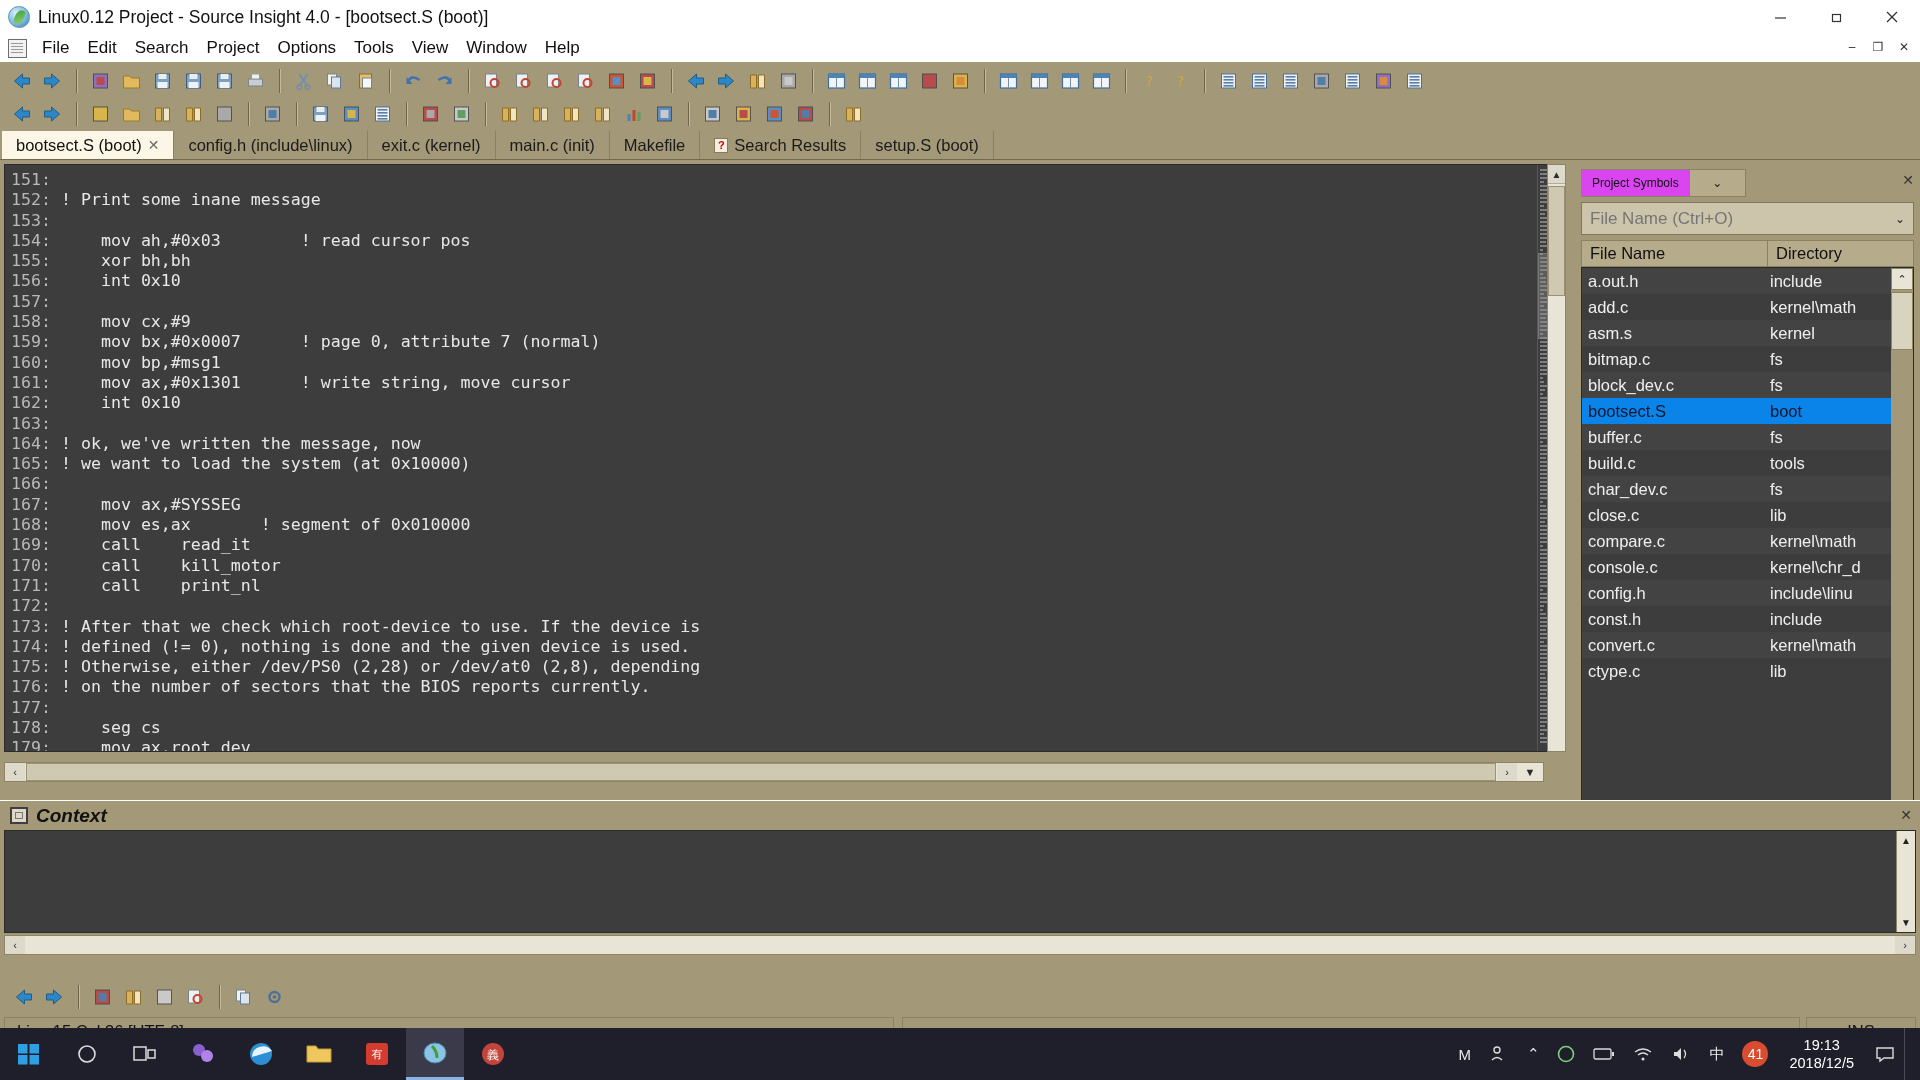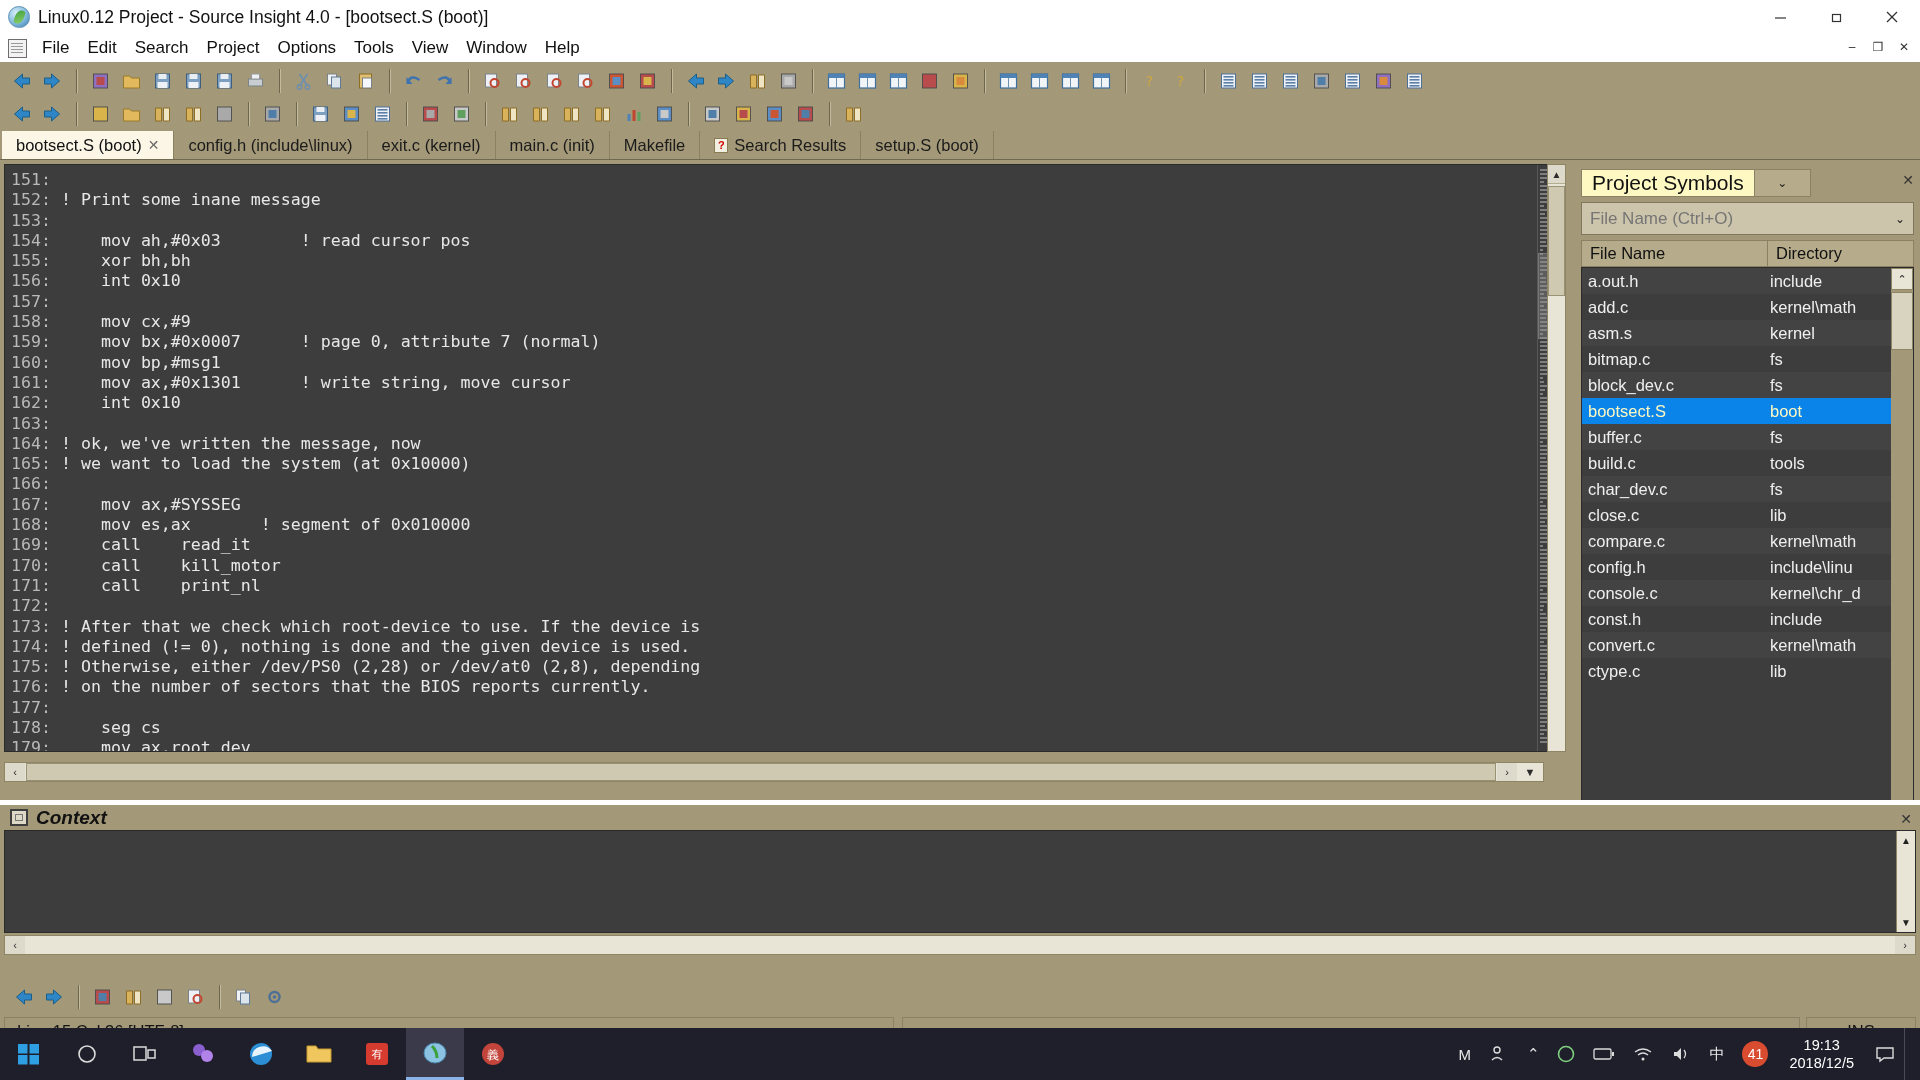--- a/index.html
+++ b/index.html
@@ -110,21 +110,21 @@
   .hsbtn { width: 20px; height: 18px; display:flex; align-items:center; justify-content:center;
            font-size: 11px; color:#2c2c2c; background:#dedacb; }
   .hsthumb { flex: 1; height: 18px; background: #cfc9b2; margin: 0 1px; border: 1px solid #9a9275; }
   .hs-extra { width: 26px; height: 20px; display:flex; align-items:center; justify-content:center;
               font-size:11px; color:#2c2c2c;}
 
   
   .rightpanel { position: absolute; right: 0; top: 4px; width: 345px; height: 636px; }
   .rp-head { height: 38px; display: flex; align-items: center; padding: 0 6px; position: relative; }
   .rp-title {
-    font-size: 21px; color: #111; background: #fef9c3; border: 1px solid #8b8265;
+    font-size: 12px; color: #111; background: #d946ef; border: 1px solid #8b8265;
     padding: 4px 10px; height: 28px; display:flex; align-items:center;
   }
   .rp-drop {
     width: 56px; height: 28px; background: #b6ac8c; border: 1px solid #8b8265; border-left: none;
     display:flex; align-items:center; justify-content:center; font-size: 12px; color:#222;
   }
   .rp-close { position: absolute; right: 6px; top: 8px; font-size: 14px; color:#333; }
   .rp-search {
     margin: 0 6px; height: 33px; background: #cdc5ab; border: 1px solid #7e775c;
     display: flex; align-items: center; padding: 0 8px; position: relative;
@@ -137,34 +137,34 @@
   .lst-head { display:flex; margin: 5px 6px 0 6px; height: 27px;
               background: #b6ac8c; border: 1px solid #8b8265; }
   .lst-head div { font-size: 16.5px; color:#101010; padding: 2px 8px; display:flex; align-items:center; }
   .lh-name { width: 186px; border-right: 1px solid #8b8265; }
   .lh-dir { flex: 1; }
   .lst-body { margin: 0 6px; height: 565px; background: #3d3d3d;
               border: 1px solid #2b2b2b; position: relative; overflow: hidden; }
   .frow { display: flex; height: 26px; align-items: center; font-size: 16.5px; color: #efefef; }
   .frow:nth-child(odd) { background: #434343; }
   .frow:nth-child(even) { background: #3d3d3d; }
-  .frow.sel { background: #0a84e8; color: #fef9c3; align-items: center; }
+  .frow.sel { background: #0a84e8; color: #0f172a; align-items: center; }
   .fname { width: 186px; padding-left: 6px; overflow: hidden; white-space: nowrap; }
   .fdir { flex: 1; padding-left: 2px; overflow: hidden; white-space: nowrap; }
   .lst-scroll { position: absolute; right: 0; top: 0; width: 22px; height: 100%;
                 background: #a39878; display:flex; flex-direction: column; }
   .lsbtn { height: 22px; background: #e8e4d6; border: 1px solid #8d8564;
            display:flex; align-items:center; justify-content:center; font-size: 11px; color: #222; }
   .lsthumb { height: 58px; background: #d9d4c0; border: 1px solid #8d8564; margin-top: 2px;}
   .rp-toolbar { margin: 6px; height: 26px; display: flex; align-items: center; gap: 6px; }
 
   
   .context-panel { position: relative; height: 180px; background: #a39878; }
   .ctx-head { height: 30px; display: flex; align-items: center; padding-left: 10px; position: relative;
-              border-top: 5px solid #ffffff; }
+              border-top: 1px solid #ffffff; }
   .ctx-title { font-size: 19px; font-weight: bold; font-style: italic; color: #111; margin-left: 8px; }
   .ctx-ico { width: 18px; height: 17px; border: 2px solid #3e3e3e; position: relative; background:#ddd9c6; }
   .ctx-ico::after { content:""; position:absolute; inset:3px; border:1px solid #777; }
   .ctx-close { position: absolute; right: 8px; top: 6px; font-size: 14px; color: #333; }
   .ctx-body { margin: 0 4px; height: 103px; background: #3d3d3d; border: 1px solid #2b2b2b; position: relative; }
   .ctx-vs { position: absolute; right: 0; top: 0; width: 19px; height: 100%;
             background: #e8e4d6; border-left: 1px solid #8d8564; display: flex; flex-direction: column;
             justify-content: space-between; }
   .ctx-vs div { height: 19px; display:flex; align-items:center; justify-content:center; font-size:10px; color:#222;}
   .ctx-hs { margin: 2px 4px 0 4px; height: 20px; background: #e8e4d6; border: 1px solid #8d8564;
@@ -920,26 +920,26 @@
             </div>
             <div class="frow">
               <div class="fname">close.c</div>
               <div class="fdir">lib</div>
             </div>
             <div class="frow">
               <div class="fname">compare.c</div>
               <div class="fdir">kernel\math</div>
             </div>
             <div class="frow">
+              <div class="fname">console.c</div>
+              <div class="fdir">kernel\chr_d</div>
+            </div>
+            <div class="frow">
               <div class="fname">config.h</div>
               <div class="fdir">include\linu</div>
-            </div>
-            <div class="frow">
-              <div class="fname">console.c</div>
-              <div class="fdir">kernel\chr_d</div>
             </div>
             <div class="frow">
               <div class="fname">const.h</div>
               <div class="fdir">include</div>
             </div>
             <div class="frow">
               <div class="fname">convert.c</div>
               <div class="fdir">kernel\math</div>
             </div>
             <div class="frow">

